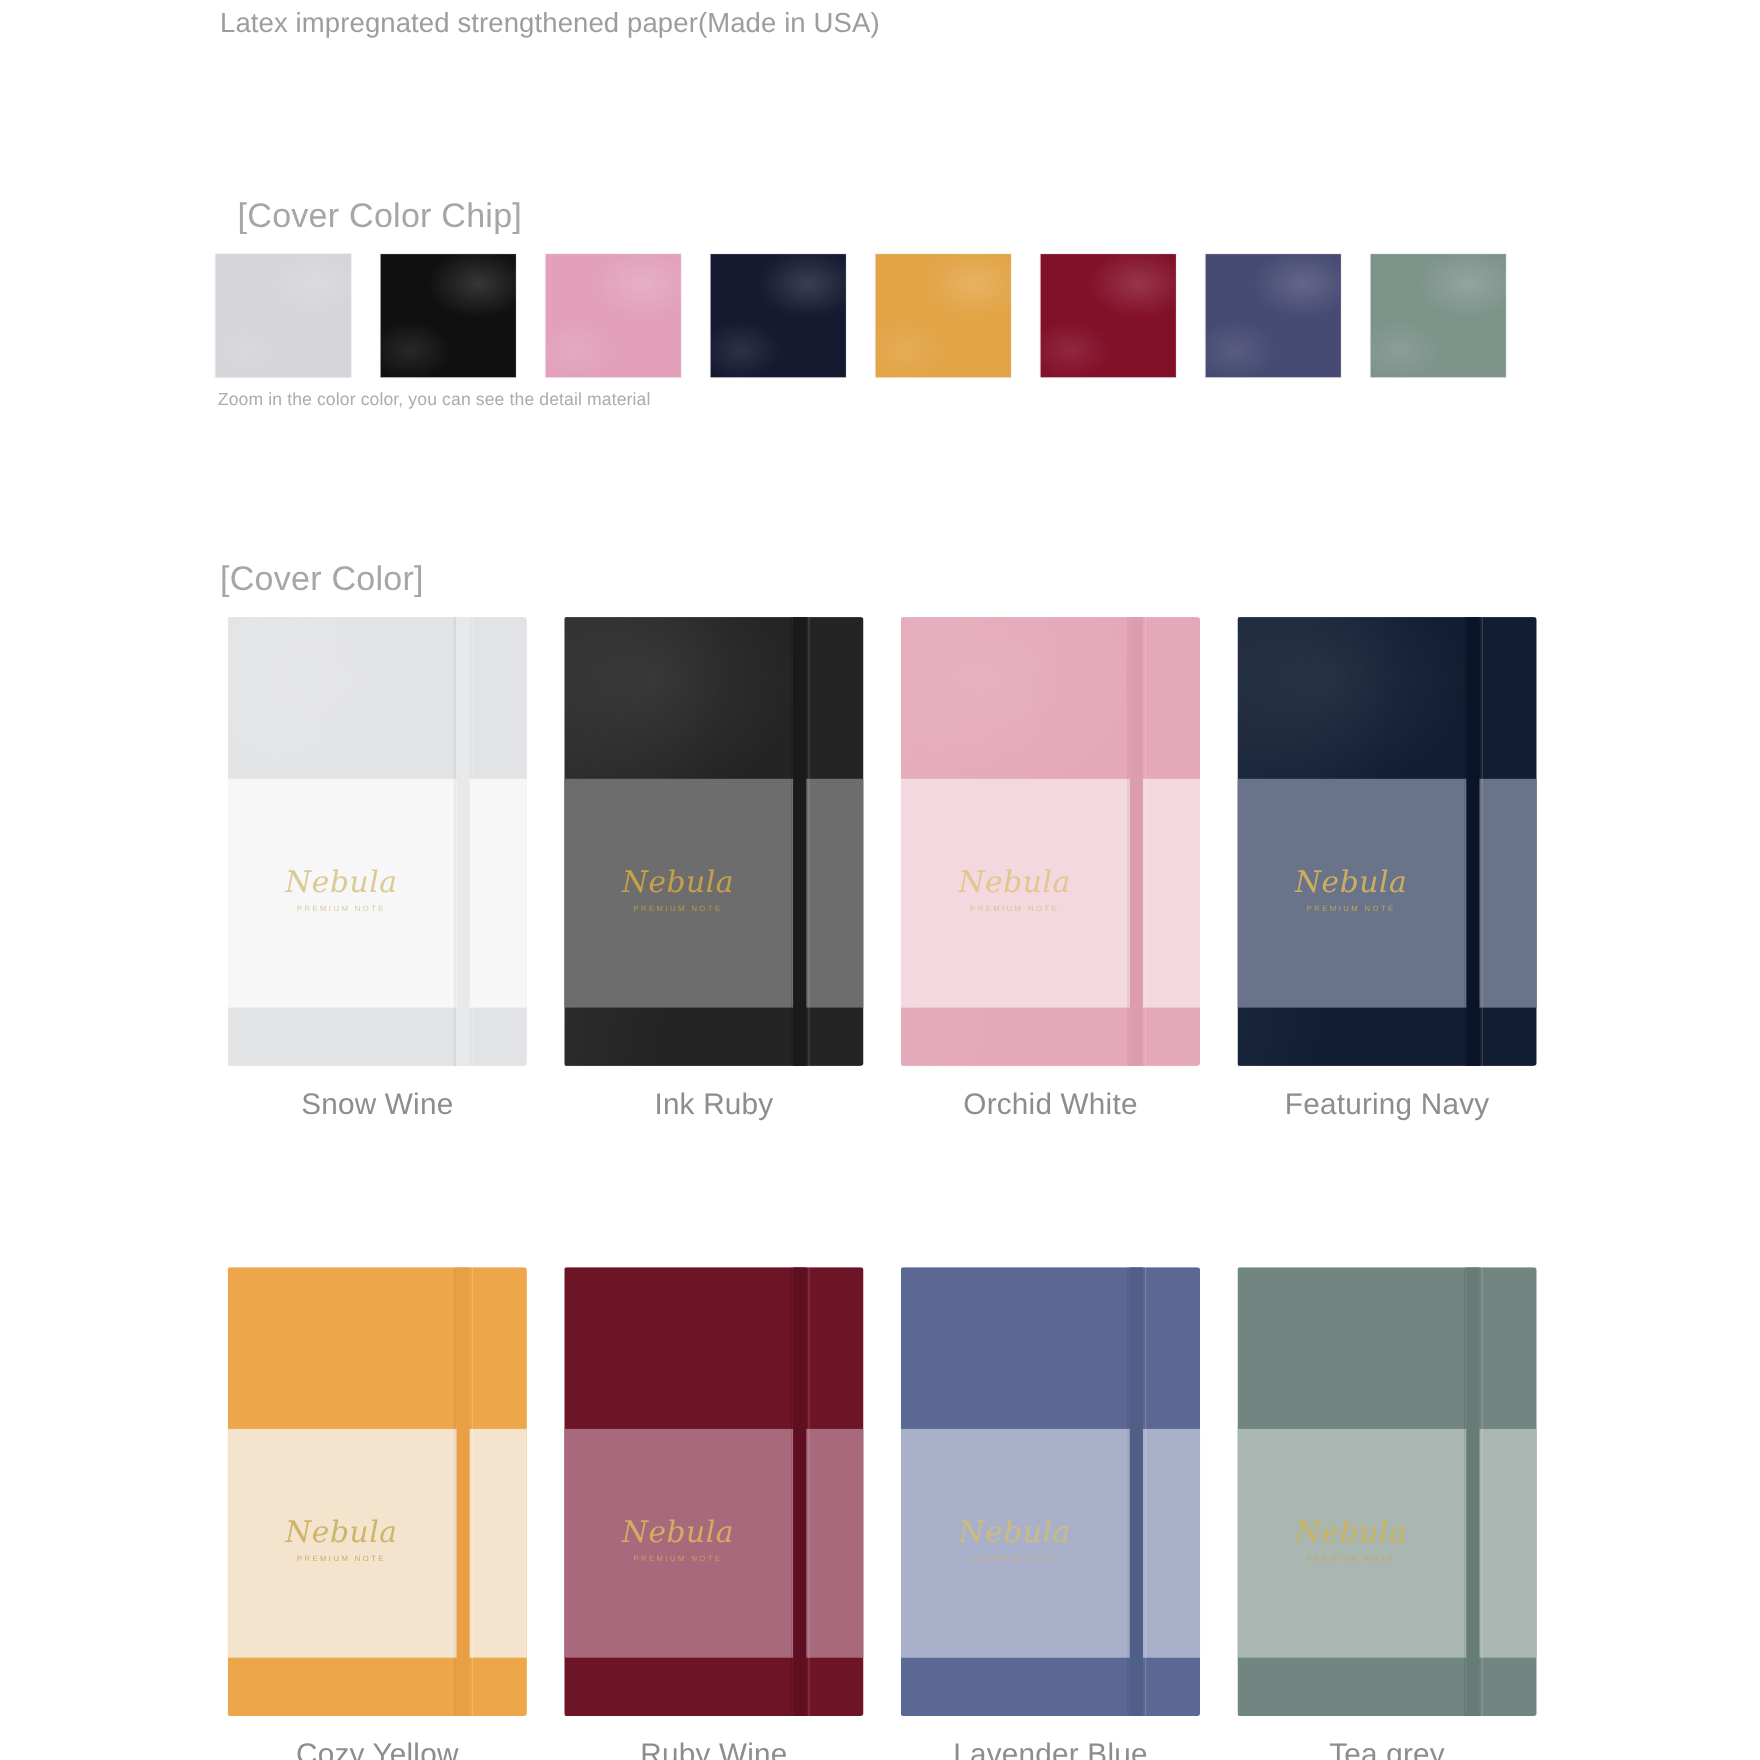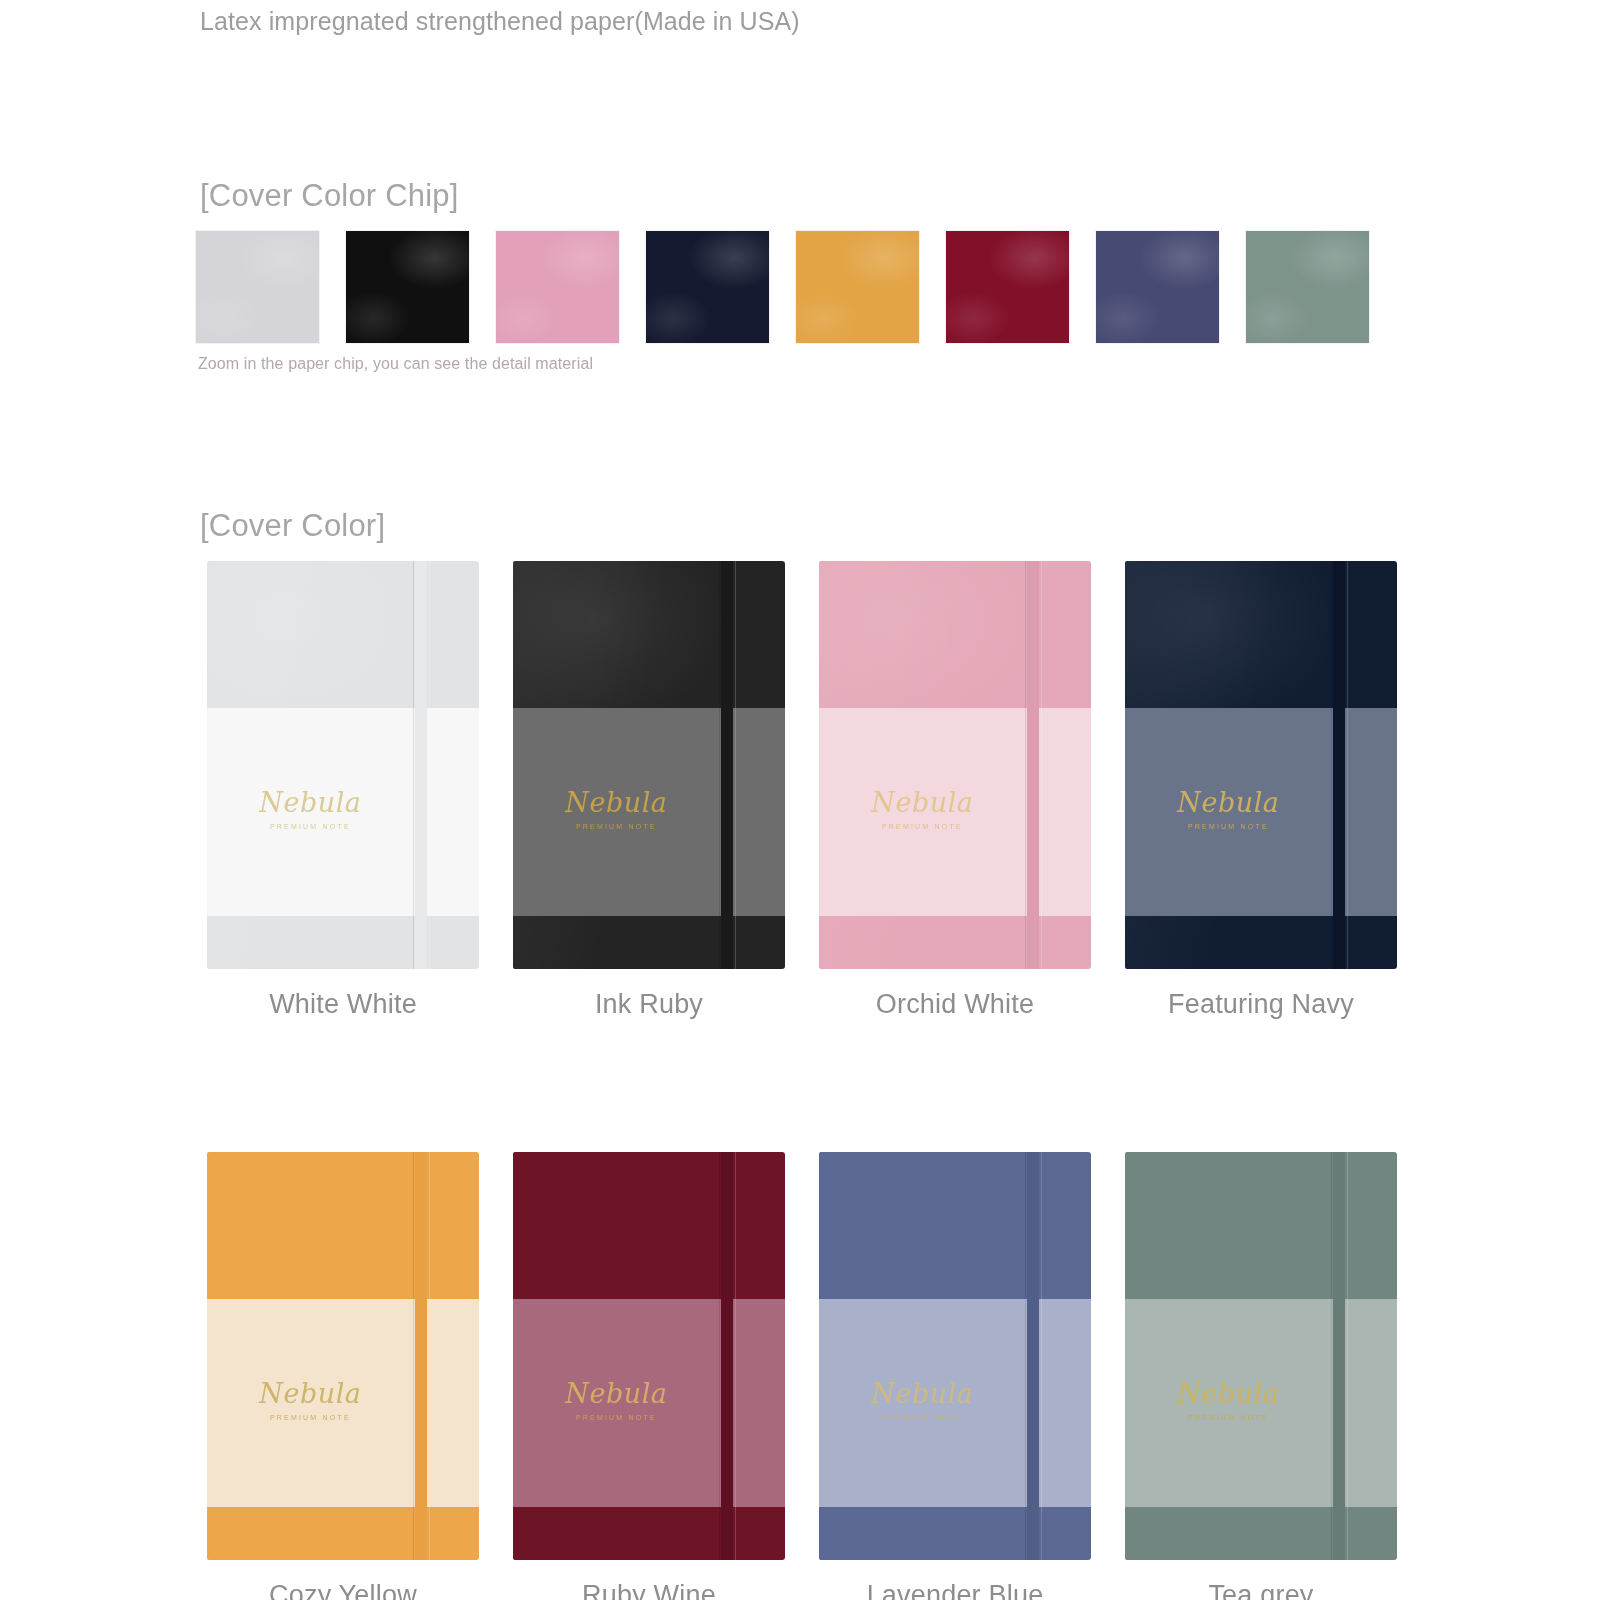--- a/index.html
+++ b/index.html
@@ -25,21 +25,21 @@
 
   
   .sec-title{
     position:absolute;
     color:#a6a6a6;
     font-size:31px;
     letter-spacing:0.2px;
     white-space:nowrap;
     font-weight:400;
   }
-  #chipTitle{left:200px;top:178px;}
+  #chipTitle{left:216px;top:178px;}
   #colorTitle{left:200px;top:508px;}
 
   
   .chip-row{
     position:absolute;left:196px;top:231px;
     width:1200px;height:112px;
     display:flex;
   }
   .chip-slot{width:150px;height:112px;flex:0 0 150px;}
   .chip{
@@ -187,42 +187,42 @@
           <div class="chip-sheen"></div>
         </div>
       </div>
       <div class="chip-slot">
         <div class="chip" style="background: rgb(125, 148, 139);">
           <div class="chip-sheen"></div>
         </div>
       </div>
     </div>
 
-  <div class="chip-note">Zoom in the paper chip, you can see the detail material</div>
+  <div class="chip-note">Zoom in the color color, you can see the detail material</div>
 
   <div class="sec-title" id="colorTitle">[Cover Color]</div>
 
   <div class="nb-grid" id="nbGrid">
       <div class="nb-row">
         <div class="nb-cell">
           <div class="nb-wrap">
             <div class="nb">
               <div class="nb-base" style="background: rgb(226, 227, 229);"></div>
               <div class="nb-gloss"></div>
               <div class="nb-band" style="top: 36%; height: 51%; background: rgb(247, 247, 248);"></div>
               <div class="nb-strap" style="left: 76.5%; width: 4.5%; background: rgb(232, 233, 234);"></div>
               <div class="nb-spine" style="left: 81.5%;"></div>
               <div class="nb-spine2" style="left: 75.8%;"></div>
               <div class="nb-logo" style="top: 56%; left: 38%;">
                 <div class="logo-script" style="color: rgb(217, 203, 146);">Nebula</div>
                 <div class="logo-sub" style="color: rgb(217, 203, 146);">PREMIUM NOTE</div>
               </div>
             </div>
           </div>
-          <div class="nb-label">White White</div>
+          <div class="nb-label">Snow Wine</div>
         </div>
         <div class="nb-cell">
           <div class="nb-wrap">
             <div class="nb">
               <div class="nb-base" style="background: rgb(36, 36, 36);"></div>
               <div class="nb-gloss"></div>
               <div class="nb-band" style="top: 36%; height: 51%; background: rgb(109, 109, 109);"></div>
               <div class="nb-strap" style="left: 76.5%; width: 4.5%; background: rgb(26, 26, 26);"></div>
               <div class="nb-spine" style="left: 81.5%;"></div>
               <div class="nb-spine2" style="left: 75.8%;"></div>

